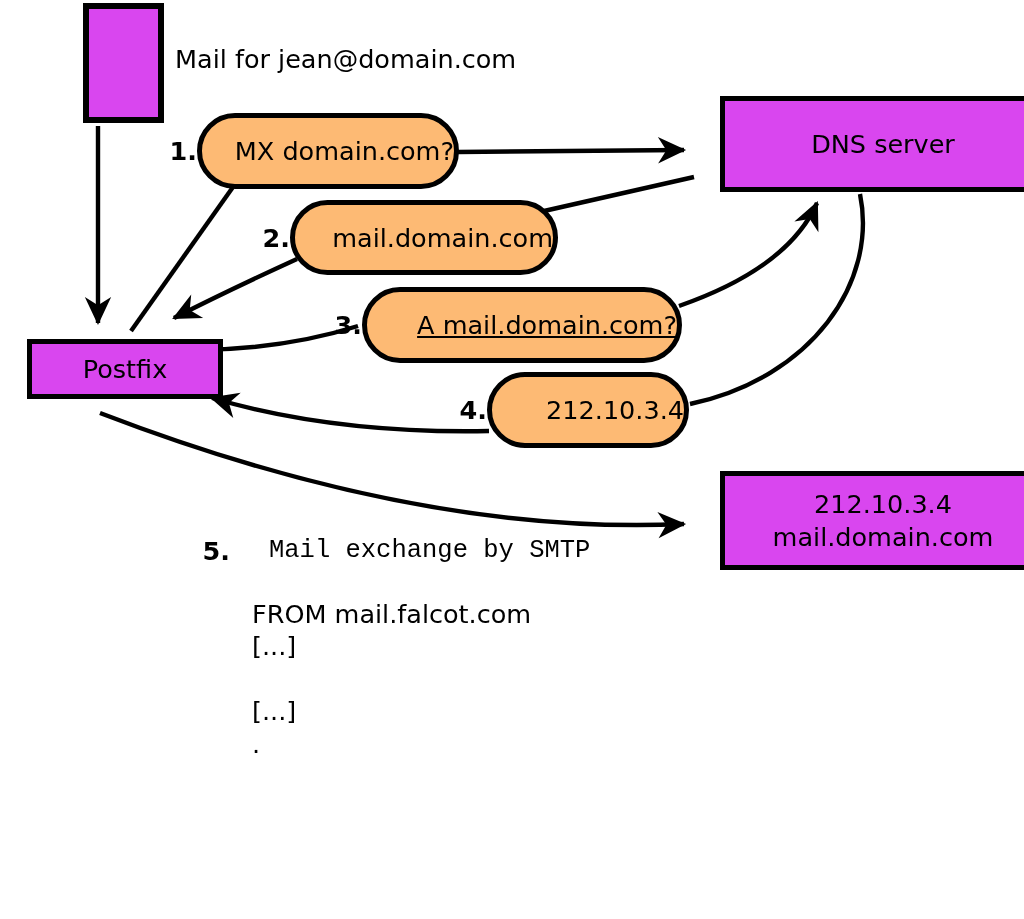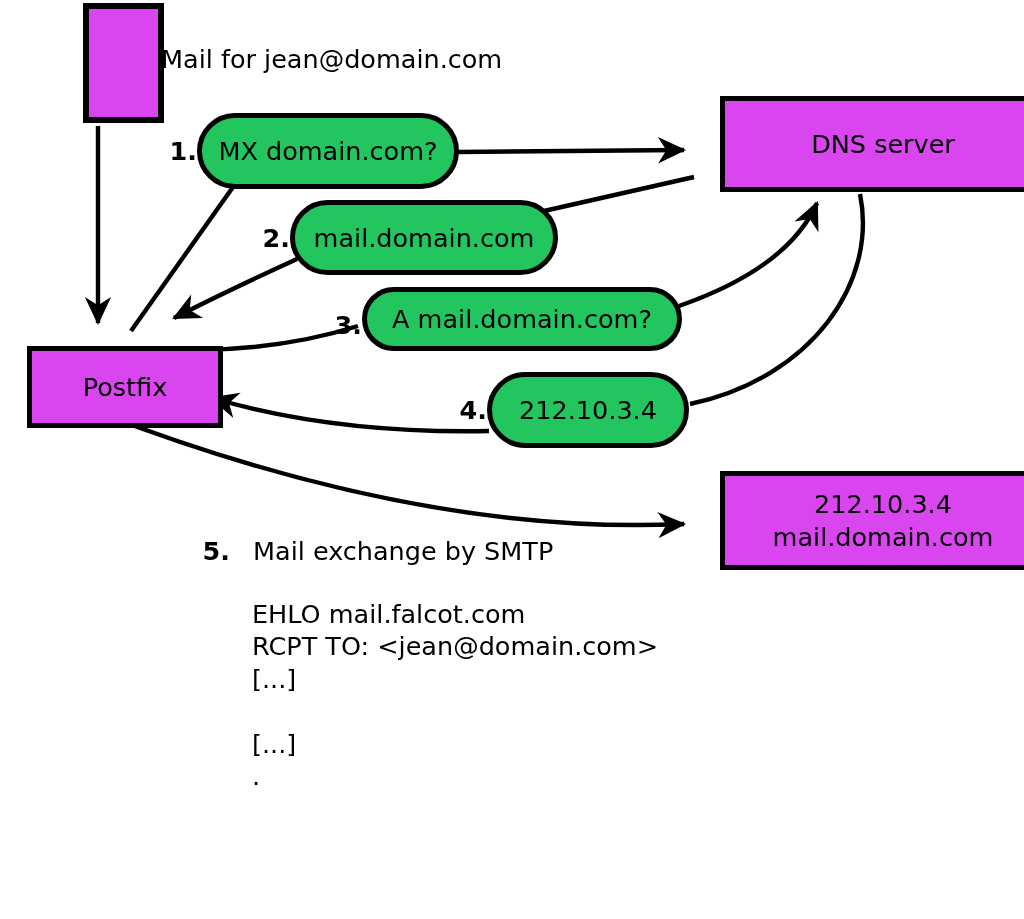--- a/index.html
+++ b/index.html
@@ -8,46 +8,46 @@
     font-family:"DejaVu Sans","Liberation Sans",sans-serif;
     color:#000;overflow:hidden;
   }
   #wires{position:absolute;left:0;top:0;width:1024px;height:919px;}
   .box{
     position:absolute;background:#d946ef;border:5px solid #000;box-sizing:border-box;
     display:flex;align-items:center;justify-content:center;text-align:center;
     font-size:25.5px;line-height:33px;margin-left:25px;
   }
   .pill{
-    position:absolute;background:#22c55e;border:5px solid #000;border-radius:40px;
-    box-sizing:border-box;display:flex;align-items:center;justify-content:center;
+    position:absolute;background:#fdba74;border:5px solid #000;border-radius:40px;
+    box-sizing:border-box;display:flex;align-items:center;justify-content:flex-end;
     font-size:25.5px;white-space:nowrap;
   }
   .num{
     position:absolute;font-weight:bold;font-size:25.5px;height:32px;line-height:32px;
     width:45px;text-align:right;white-space:nowrap;
   }
   .caption{
     position:absolute;font-size:25.5px;height:32px;line-height:32px;white-space:nowrap;
   }
   #envelope-box{left:58px;top:3px;width:81px;height:120px;border-width:6px;}
-  #postfix-box{left:2px;top:346px;width:196px;height:82px;}
+  #postfix-box{left:2px;top:339px;width:196px;height:60px;}
   #dns-box{left:695px;top:96px;width:326px;height:96px;}
   #mailserver-box{left:695px;top:471px;width:326px;height:99px;flex-direction:column;}
   #pill-1{left:197px;top:113px;width:262px;height:76px;}
   #pill-2{left:290px;top:200px;width:268px;height:75px;}
-  #pill-3{left:362px;top:287px;width:320px;height:64px;}
+  #pill-3{left:362px;top:287px;width:320px;height:76px;text-decoration:underline;}
   #pill-4{left:487px;top:372px;width:202px;height:76px;}
   #num-1{left:152px;top:135px;}
   #num-2{left:245px;top:222px;}
   #num-3{left:317px;top:309px;}
   #num-4{left:442px;top:394px;}
   #num-5{left:185px;top:535px;}
-  #title-label{left:161px;top:43px;}
-  #step5-label{left:253px;top:535px;}
+  #title-label{left:175px;top:43px;}
+  #step5-label{left:269px;top:535px;font-family:Liberation Mono, monospace;}
   #smtp-block{position:absolute;left:252px;top:598px;font-size:25.5px;}
   .smtp-line{height:32.4px;line-height:32.4px;white-space:pre;}
 </style>
 </head>
 <body>
 
 <div id="canvas">
 
   <svg id="wires" width="1024" height="919" viewBox="0 0 1024 919">
     <defs>
@@ -101,21 +101,20 @@
 
   <div class="num" id="num-1">1.</div>
   <div class="num" id="num-2">2.</div>
   <div class="num" id="num-3">3.</div>
   <div class="num" id="num-4">4.</div>
   <div class="num" id="num-5">5.</div>
 
   <div class="caption" id="step5-label">Mail exchange by SMTP</div>
 
   <div id="smtp-block">
-    <div class="smtp-line">EHLO mail.falcot.com</div>
-    <div class="smtp-line">RCPT TO: &lt;jean@domain.com&gt;</div>
+    <div class="smtp-line">FROM mail.falcot.com</div>
     <div class="smtp-line">[...]</div>
     <div class="smtp-line"></div>
     <div class="smtp-line">[...]</div>
     <div class="smtp-line">.</div>
   </div>
 
 </div>
 
 </body></html>

